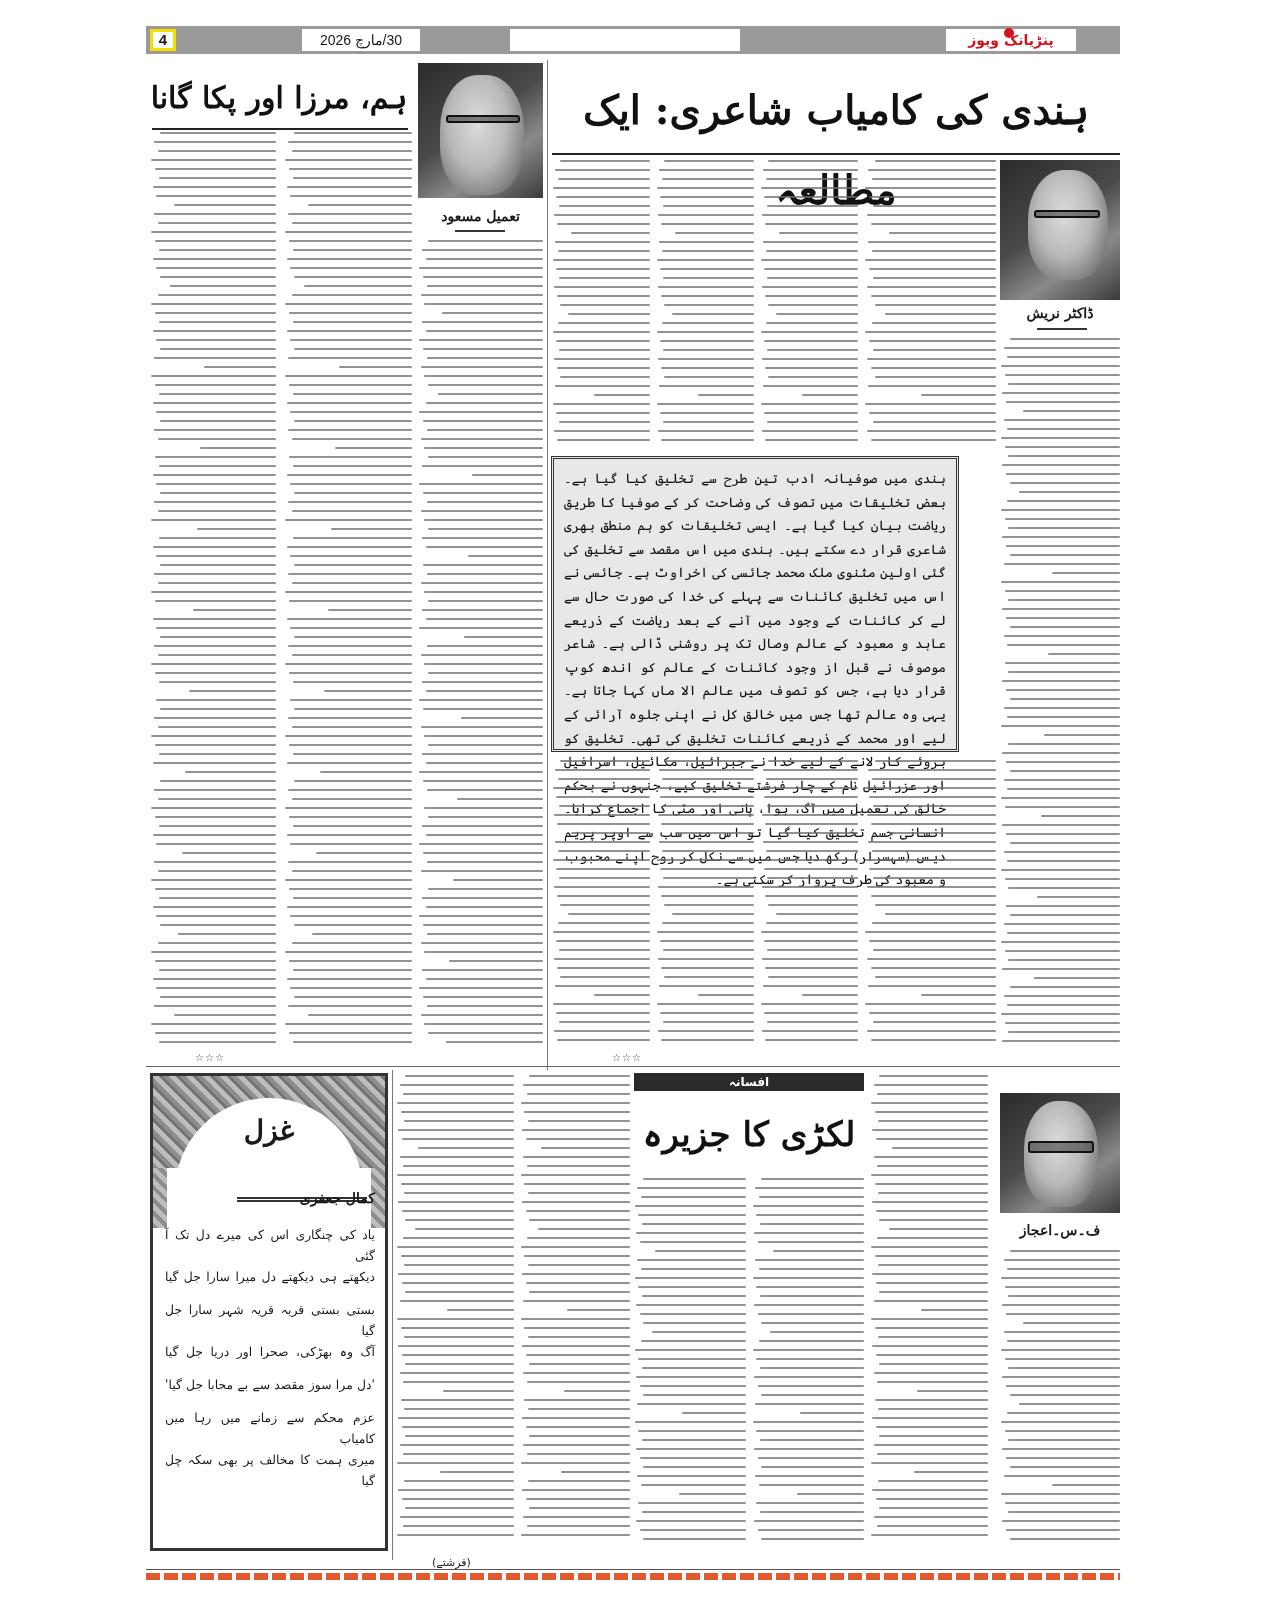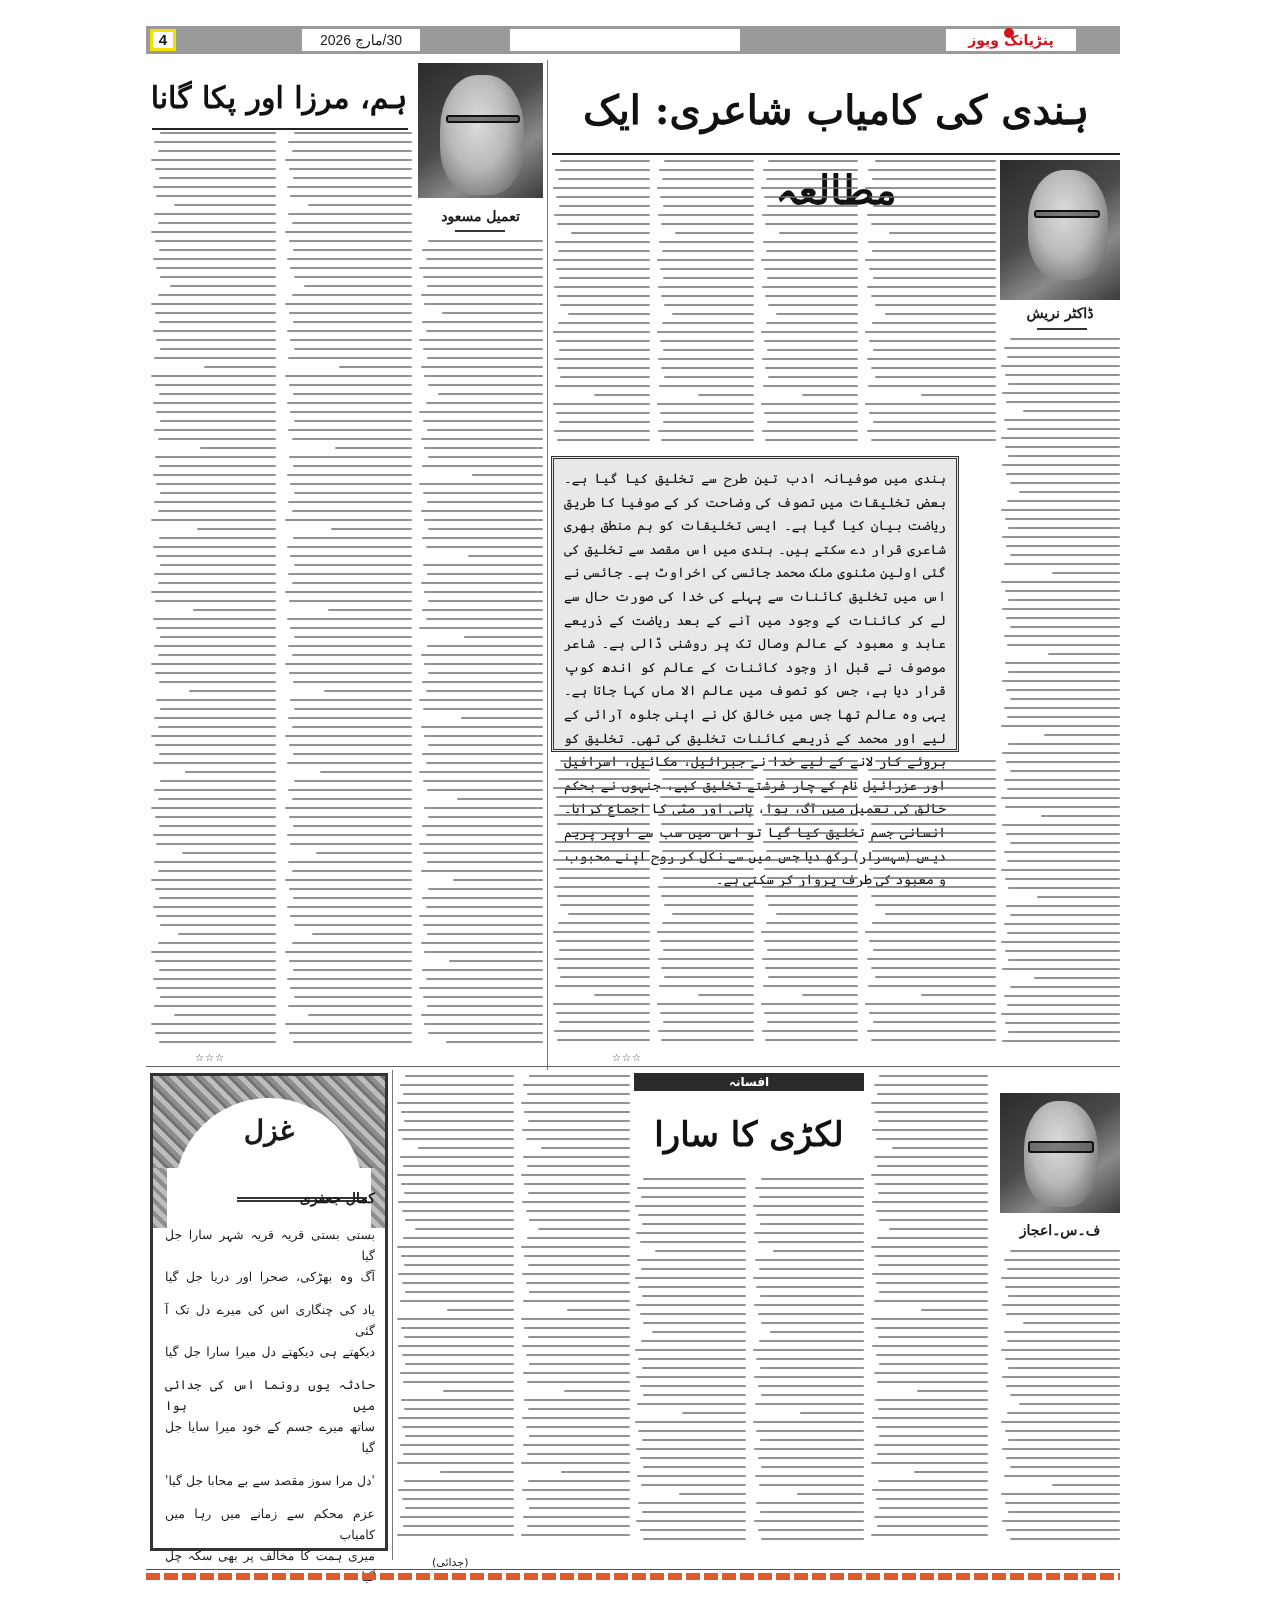--- a/index.html
+++ b/index.html
@@ -766,30 +766,26 @@
   <div class="side-l"></div>
   <div class="side-r"></div>
   <div class="arch-inner"></div>
   <div class="ghazal-title">غزل</div>
   <div class="poet-row">
     <div class="poet-bar"></div>
     <div class="poet-name">کمال جعفری</div>
   </div>
   <div class="couplets">
     <div class="couplet">
-      <div>بستی بستی قریہ قریہ شہر سارا جل گیا</div>
-      <div>آگ وہ بھڑکی، صحرا اور دریا جل گیا</div>
-    </div>
-    <div class="couplet">
       <div>یاد کی چنگاری اس کی میرے دل تک آ گئی</div>
       <div>دیکھتے ہی دیکھتے دل میرا سارا جل گیا</div>
     </div>
     <div class="couplet">
-      <div>حادثہ یوں رونما اس کی جدائی میں ہوا</div>
-      <div>ساتھ میرے جسم کے خود میرا سایا جل گیا</div>
+      <div>بستی بستی قریہ قریہ شہر سارا جل گیا</div>
+      <div>آگ وہ بھڑکی، صحرا اور دریا جل گیا</div>
     </div>
     <div class="couplet">
       <div>'دل مرا سوز مقصد سے بے محابا جل گیا'</div>
     </div>
     <div class="couplet">
       <div>عزم محکم سے زمانے میں رہا میں کامیاب</div>
       <div>میری ہمت کا مخالف پر بھی سکہ چل گیا</div>
     </div>
 
   </div>
@@ -899,21 +895,21 @@
     <div class="ln" style="width: 98%;"></div>
     <div class="ln" style="width: 95%;"></div>
     <div class="ln" style="width: 92%;"></div>
     <div class="ln" style="width: 97%;"></div>
     <div class="ln" style="width: 94%;"></div>
     <div class="ln" style="width: 99%;"></div>
   </div>
 <div class="vrule" style="left:392px;top:1070px;height:490px;"></div>
 
 <div class="afsana-bar">افسانہ</div>
-<div class="headline" style="position:absolute;left:634px;top:1098px;width:230px;font-size:34px;line-height:72px;">لکڑی کا سارا</div>
+<div class="headline" style="position:absolute;left:634px;top:1098px;width:230px;font-size:34px;line-height:72px;">لکڑی کا جزیرہ</div>
 
 <div class="col" style="left:634px;top:1178px;width:112px;height:372px;">
     <div class="ln" style="width: 92%;"></div>
     <div class="ln" style="width: 97%;"></div>
     <div class="ln" style="width: 94%;"></div>
     <div class="ln" style="width: 99%;"></div>
     <div class="ln" style="width: 96%;"></div>
     <div class="ln" style="width: 93%;"></div>
     <div class="ln" style="width: 98%;"></div>
     <div class="ln" style="width: 95%;"></div>
@@ -1083,16 +1079,16 @@
     <div class="ln" style="width: 97%;"></div>
     <div class="ln" style="width: 57%;"></div>
     <div class="ln" style="width: 99%;"></div>
     <div class="ln" style="width: 96%;"></div>
     <div class="ln" style="width: 93%;"></div>
     <div class="ln" style="width: 98%;"></div>
     <div class="ln" style="width: 95%;"></div>
     <div class="ln" style="width: 92%;"></div>
   </div>
 
-<div class="continued">(جدائی)</div>
+<div class="continued">(فرشتے)</div>
 
 <div class="footer-line"></div>
 <div class="footer-dash"></div>
 
 </body></html>

